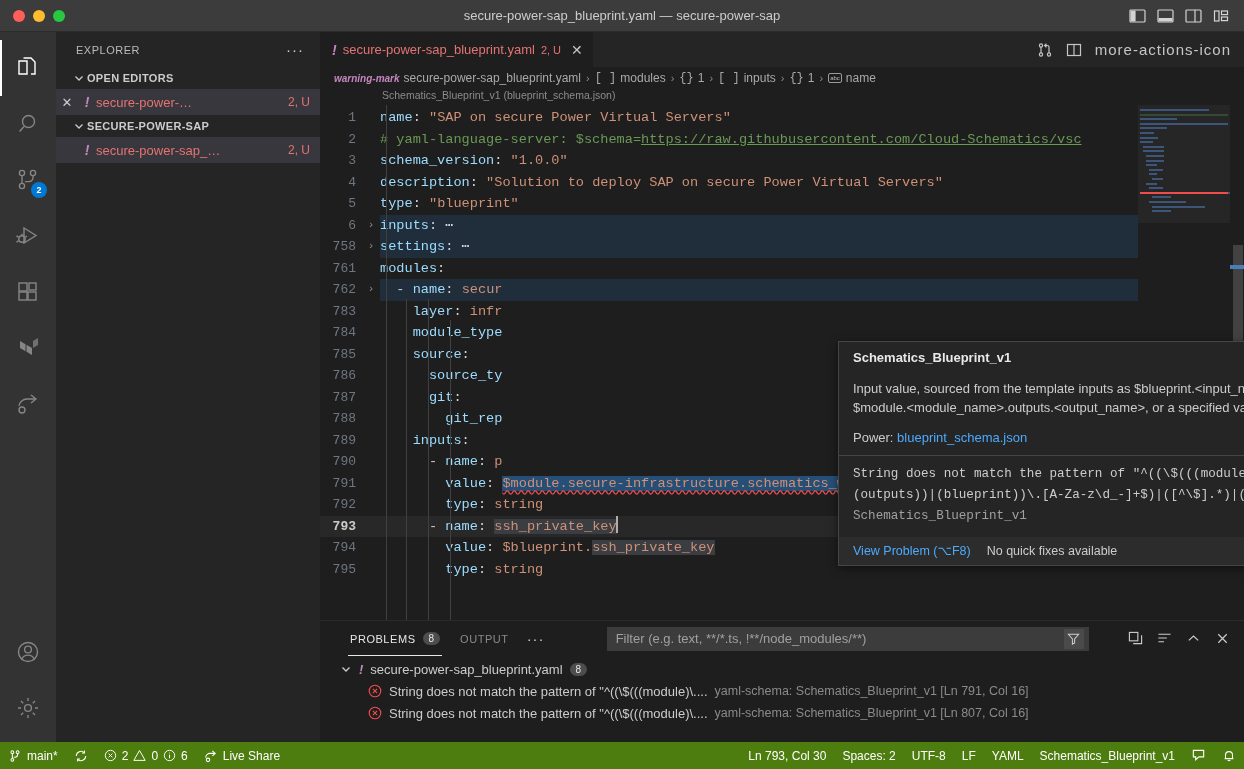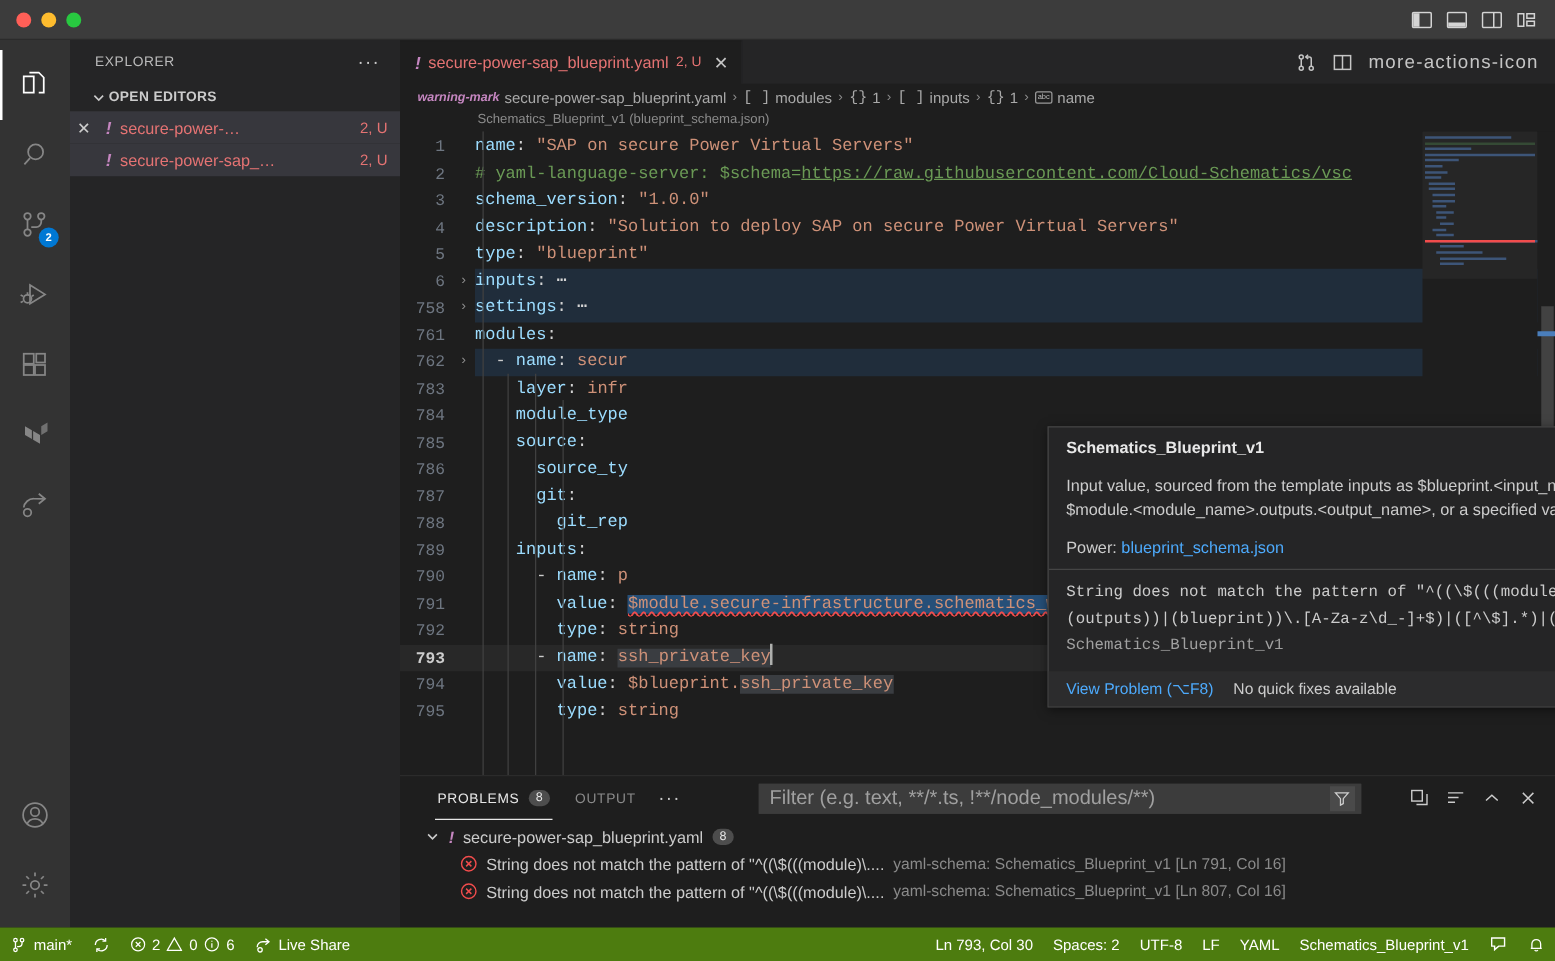--- a/index.html
+++ b/index.html
@@ -149,21 +149,21 @@
   
   .panel { flex: 0 0 122px; background: #1e1e1e; border-top: 1px solid #2b2b2b; display: flex; flex-direction: column; }
   .panel-head { height: 35px; display: flex; align-items: center; padding-left: 20px; gap: 0; }
   .ptab { font-size: 11px; letter-spacing: .55px; text-transform: uppercase; color: #8a8a8a; padding: 0 10px; height:35px; display:flex; align-items:center; gap:7px; cursor:pointer; position:relative;}
   .ptab.active { color: #e7e7e7; }
   .ptab.active::after { content:""; position:absolute; left:8px; right:8px; bottom:0; height:1px; background:#e7e7e7;}
   .pbadge { background:#4d4d4d; color:#e7e7e7; border-radius:9px; font-size:10px; padding:1px 6px; letter-spacing:0;}
   .pdots { color:#cccccc; font-size:15px; padding: 0 8px; letter-spacing:1px; cursor:pointer;}
   .filterbox {
     margin-left: 54px; width: 482px; height: 24px; background: #3c3c3c; border: 1px solid #3c3c3c;
-    display: flex; align-items: center; padding: 0 4px 0 8px; font-size: 16px; color: #a0a0a0;
+    display: flex; align-items: center; padding: 0 4px 0 8px; font-size: 13px; color: #a0a0a0;
   }
   .filterbox .fi { margin-left: auto; width: 20px; text-align:center; background:#4a4a4a; height:20px; display:flex; align-items:center; justify-content:center;}
   .panel-actions { margin-left: auto; display: flex; gap: 14px; padding: 0 14px; color: #cccccc; align-items: center; }
   .panel-body { flex: 1; overflow: hidden; padding-top: 2px; }
   .prow { height: 22px; display: flex; align-items: center; font-size: 13px; gap: 7px; }
   .prow.file { padding-left: 20px; }
   .prow.item { padding-left: 48px; }
   .perr { color: #f14c4c; font-size: 13px; }
   .pfile-warn { color: #c586c0; font-weight: bold; font-style: italic; }
   .pmeta { color: #8a8a8a; font-size: 12.5px; }
@@ -181,20 +181,21 @@
 <body>
 
 <div class="app">
 
   <div class="titlebar">
     <div class="traffic">
       <div class="dot red"></div>
       <div class="dot yellow"></div>
       <div class="dot green"></div>
     </div>
+    <div class="title-text">secure-power-sap_blueprint.yaml — secure-power-sap</div>
     <div class="layout-ctrls">
       <span>
         <svg width="17" height="14" viewBox="0 0 17 14">
             <rect x="1" y="1" width="15" height="12" rx="1" fill="none" stroke="#d4d4d4" stroke-width="1.2"></rect>
             <rect x="1.6" y="1.6" width="5" height="10.8" fill="#d4d4d4"></rect>
           </svg>
       </span>
       <span>
         <svg width="17" height="14" viewBox="0 0 17 14">
             <rect x="1" y="1" width="15" height="12" rx="1" fill="none" stroke="#d4d4d4" stroke-width="1.2"></rect>
@@ -302,20 +303,28 @@
         </span>
         <span>OPEN EDITORS</span>
       </div>
       <div class="row sel">
         <span class="x">✕</span>
         <span class="warn">!</span>
         <span class="name">secure-power-…</span>
         <span class="cnt">2, U</span>
       </div>
 
+      <div class="sec-head">
+        <span class="chev">
+          <svg width="12" height="12" viewBox="0 0 12 12" fill="none" stroke="currentColor" stroke-width="1.3">
+              <path d="M2.5 4.5 L6 8 L9.5 4.5"></path>
+            </svg>
+        </span>
+        <span>SECURE-POWER-SAP</span>
+      </div>
       <div class="row sel">
         <span class="x"></span>
         <span class="warn">!</span>
         <span class="name">secure-power-sap_…</span>
         <span class="cnt">2, U</span>
       </div>
     </div>
 
     <div class="editorarea">
 

